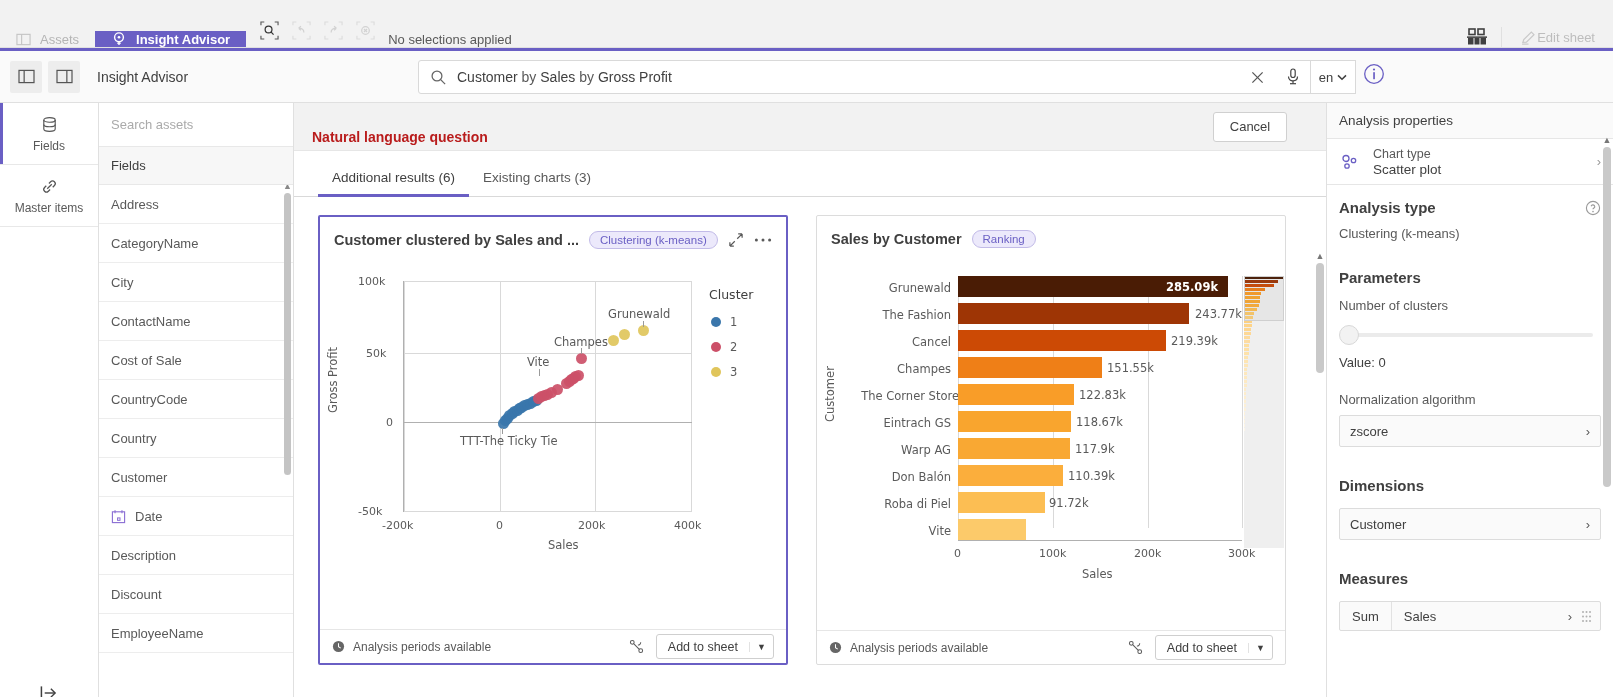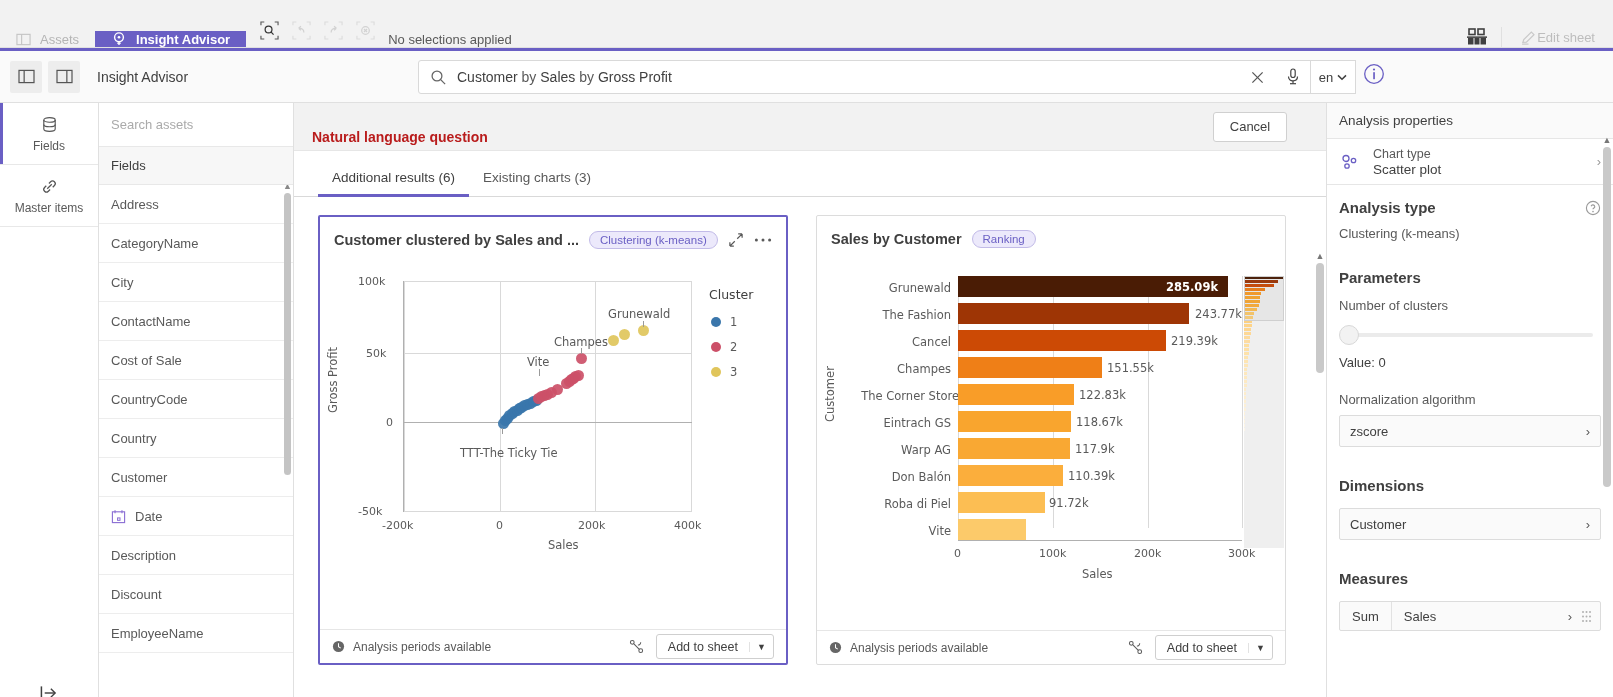--- a/index.html
+++ b/index.html
@@ -465,21 +465,21 @@
 
               <div class="ptlabel" style="left:288px;top:44px;">Grunewald</div>
               <div class="leader" style="left:323px;top:58px;height:6px;"></div>
 
               <div class="ptlabel" style="left:234px;top:72px;">Champes</div>
               <div class="leader" style="left:261px;top:85px;height:6px;"></div>
 
               <div class="ptlabel" style="left:207px;top:92px;">Vite</div>
               <div class="leader" style="left:219px;top:106px;height:7px;"></div>
 
-              <div class="ptlabel" style="left:140px;top:171px;margin-top:12px;">TTT-The Ticky Tie</div>
+              <div class="ptlabel" style="left:140px;top:171px;">TTT-The Ticky Tie</div>
               <div class="leader" style="left:182px;top:165px;height:6px;"></div>
 
               <div class="legend-title" style="left:389px;top:24px;">Cluster</div>
               <div class="leg-row" style="left:391px;top:52px;">
                 <span class="leg-dot" style="background:#3a76ab;"></span>
                 <span>1</span>
               </div>
               <div class="leg-row" style="left:391px;top:77px;">
                 <span class="leg-dot" style="background:#cc5068;"></span>
                 <span>2</span>

